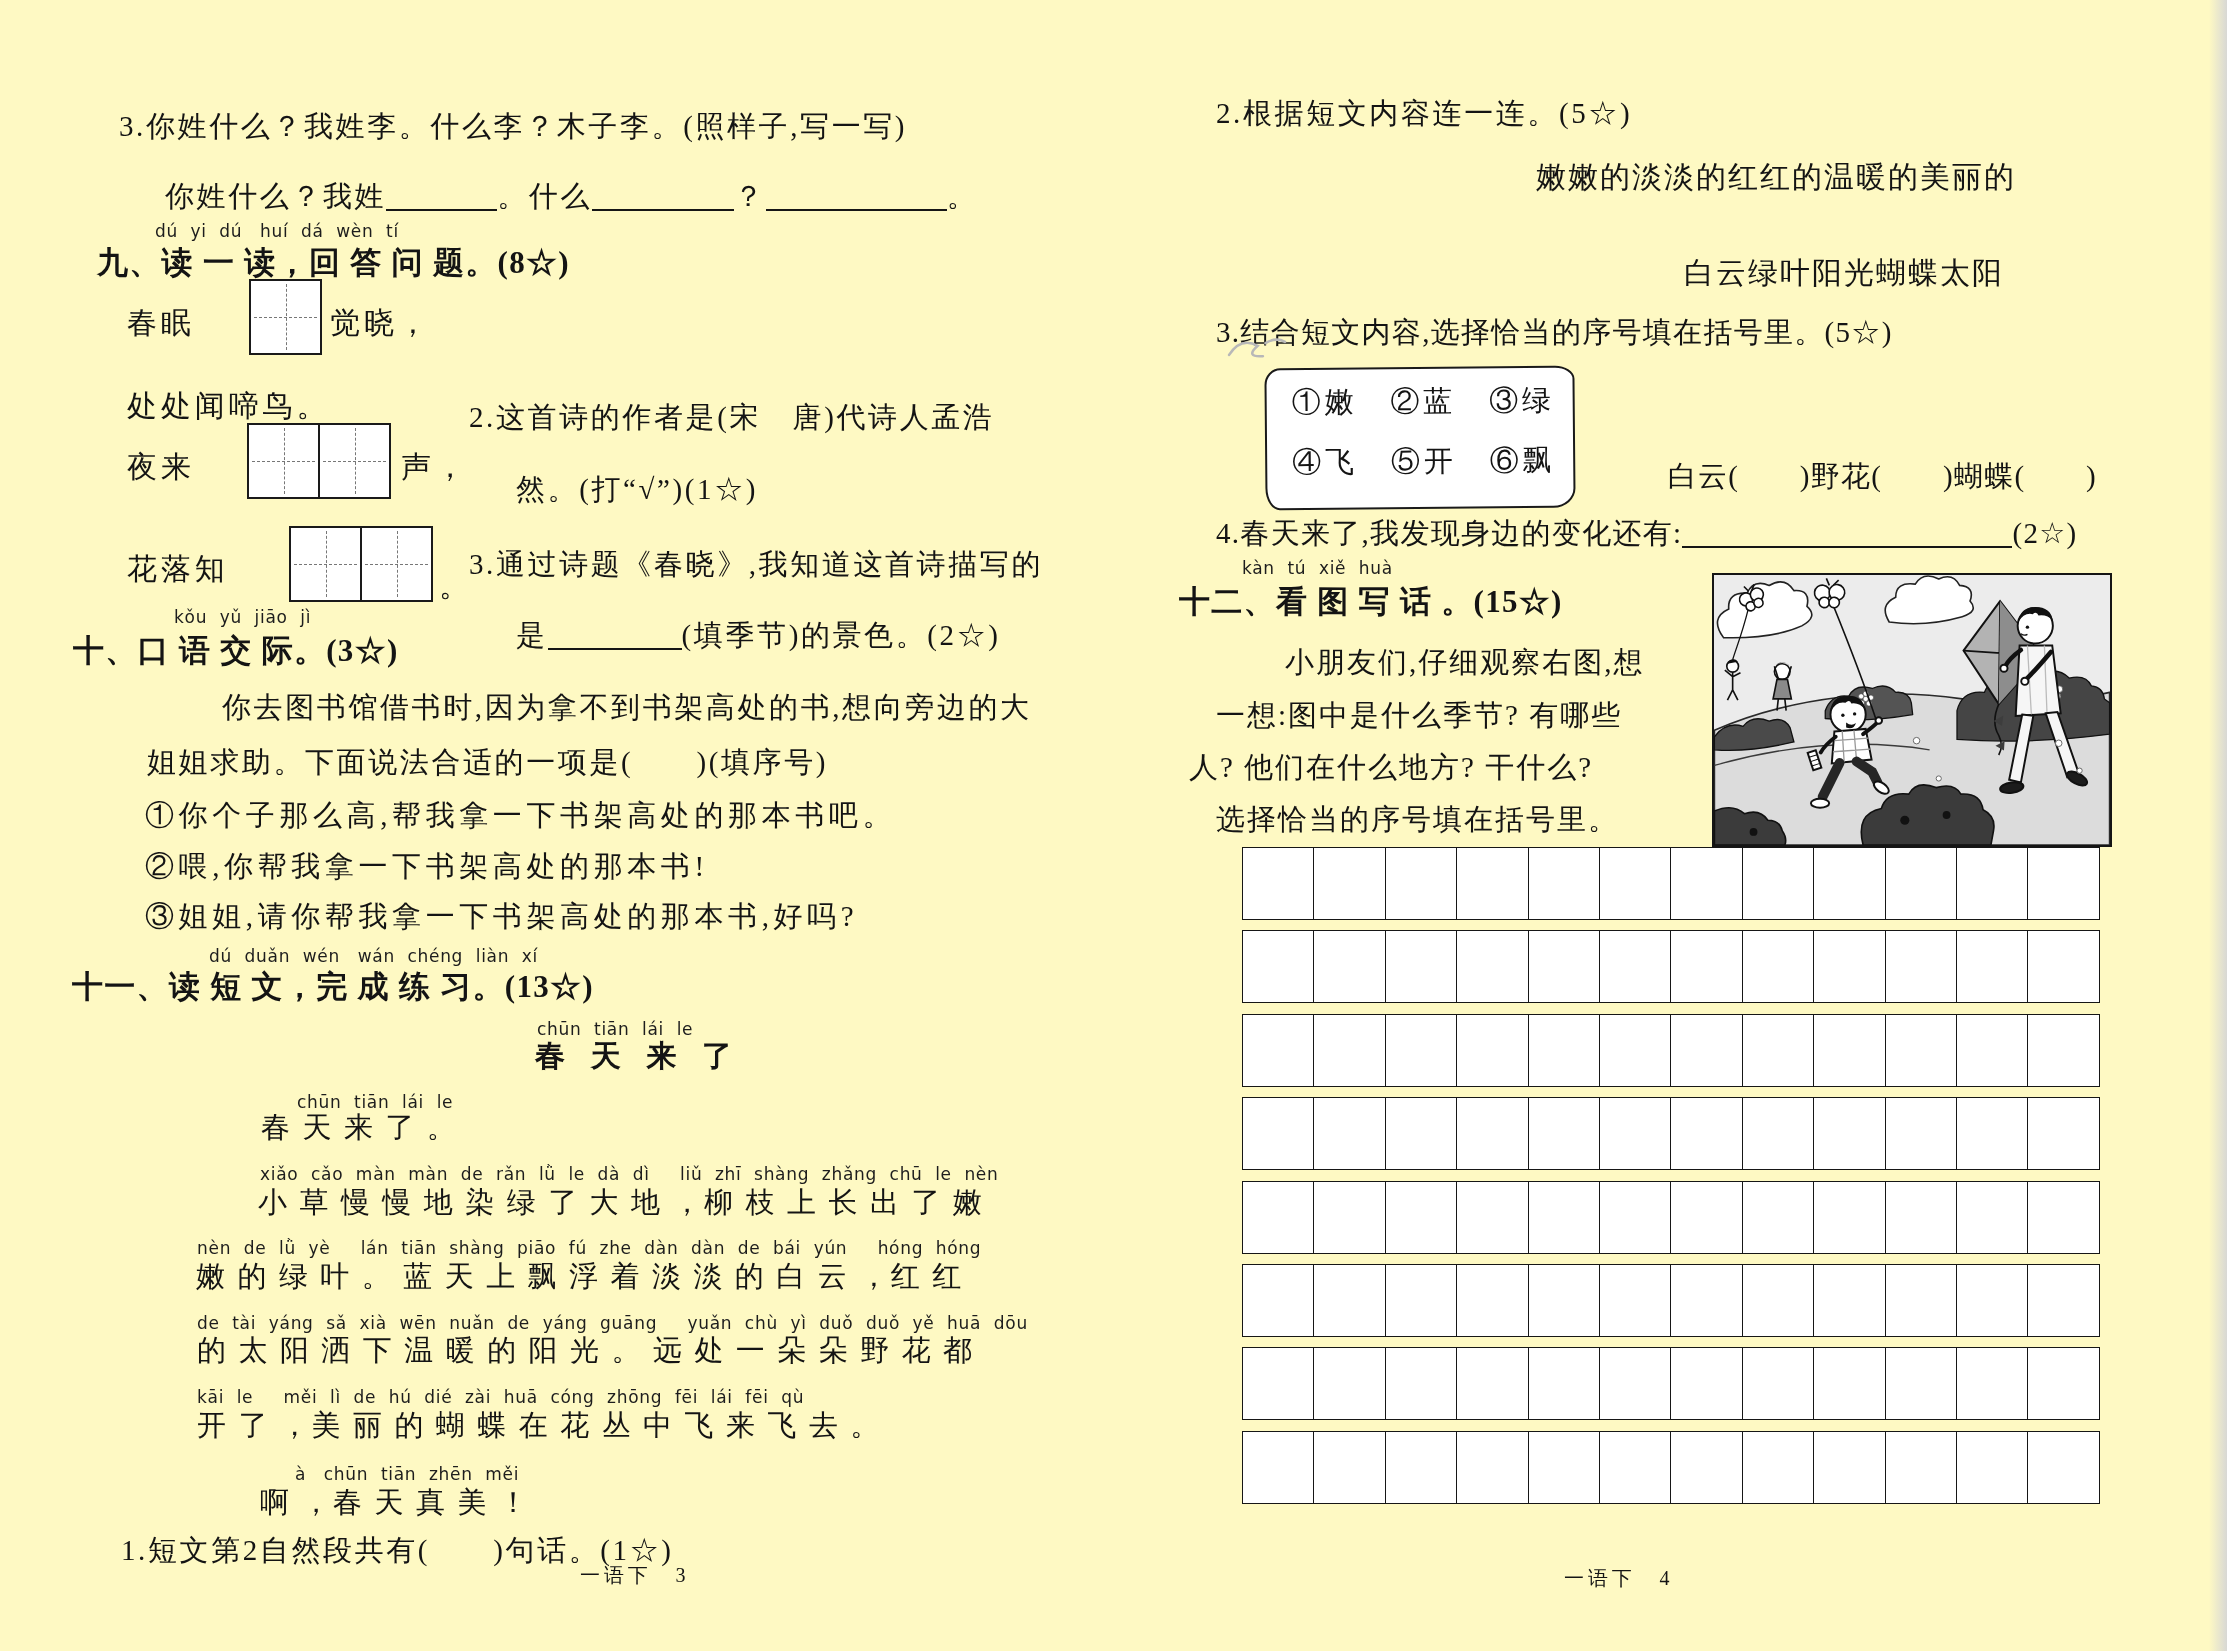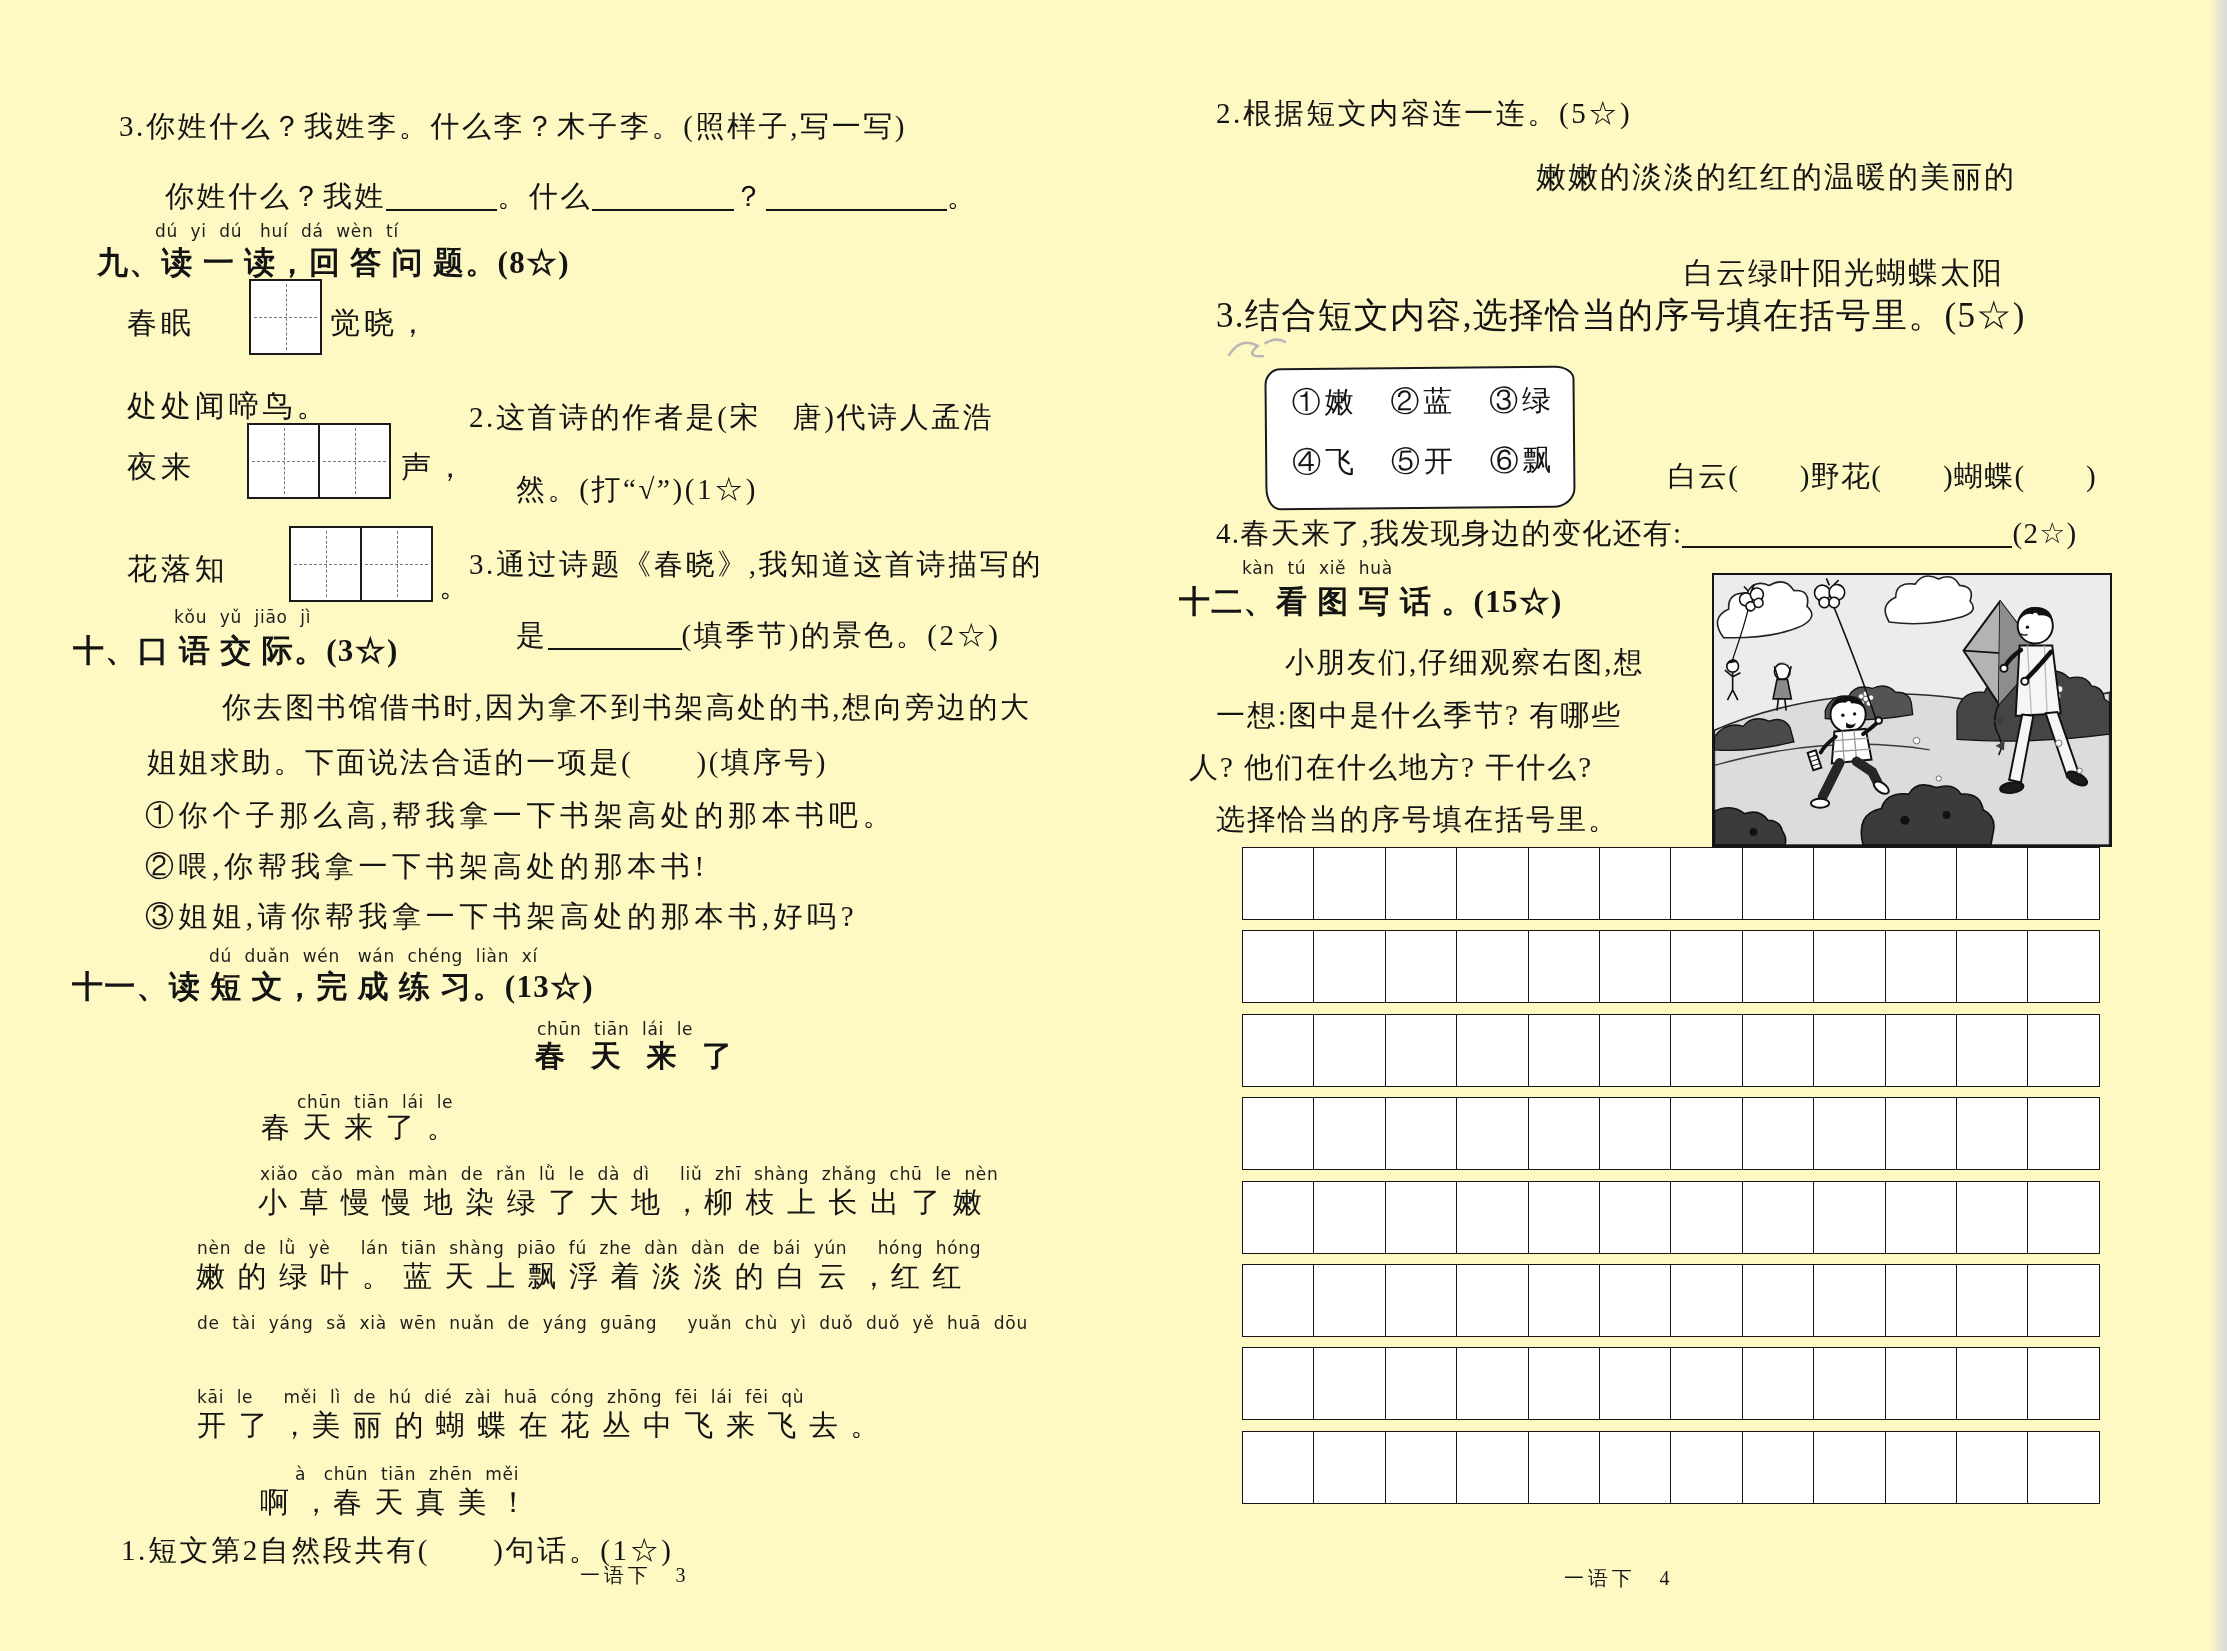--- a/index.html
+++ b/index.html
@@ -104,20 +104,21 @@
   <span class="t py" style="left:297px;top:1093px">chūn tiān lái le</span>
   <span class="t zh" style="left:261px;top:1111px">春 天 来 了 。</span>
 
   <span class="t py" style="left:260px;top:1165px">xiǎo cǎo màn màn de rǎn lǜ le dà dì　 liǔ zhī shàng zhǎng chū le nèn</span>
   <span class="t zh" style="left:258px;top:1186px">小 草 慢 慢 地 染 绿 了 大 地 ，柳 枝 上 长 出 了 嫩</span>
 
   <span class="t py" style="left:197px;top:1239px">nèn de lǜ yè　 lán tiān shàng piāo fú zhe dàn dàn de bái yún　 hóng hóng</span>
   <span class="t zh" style="left:196px;top:1260px">嫩 的 绿 叶 。 蓝 天 上 飘 浮 着 淡 淡 的 白 云 ，红 红</span>
 
   <span class="t py" style="left:197px;top:1314px">de tài yáng sǎ xià wēn nuǎn de yáng guāng　 yuǎn chù yì duǒ duǒ yě huā dōu</span>
+  <span class="t zh" style="left:197px;top:1334px">的 太 阳 洒 下 温 暖 的 阳 光 。 远 处 一 朵 朵 野 花 都</span>
 
   <span class="t py" style="left:197px;top:1388px">kāi le　 měi lì de hú dié zài huā cóng zhōng fēi lái fēi qù</span>
   <span class="t zh" style="left:197px;top:1409px">开 了 ，美 丽 的 蝴 蝶 在 花 丛 中 飞 来 飞 去 。</span>
 
   <span class="t py" style="left:295px;top:1465px">à　chūn tiān zhēn měi</span>
   <span class="t zh" style="left:260px;top:1486px">啊 ，春 天 真 美 ！</span>
 
   <span class="t zh" style="left:121px;top:1534px;font-size:29px">1.短文第2自然段共有(　　)句话。(1☆)</span>
   <span class="t footer" style="left:580px;top:1564px">一语下　3</span>
 
@@ -131,21 +132,21 @@
     <span>美丽的</span>
   </div>
   <div class="row-flex" style="left:1289px;top:253px;width:715px">
     <span>白云</span>
     <span>绿叶</span>
     <span>阳光</span>
     <span>蝴蝶</span>
     <span>太阳</span>
   </div>
 
-  <span class="t zh" style="left:1216px;top:296px;font-size:35px;letter-spacing:1.3px">3.结合短文内容,选择恰当的序号填在括号里。(5☆)</span>
+  <span class="t zh" style="left:1216px;top:316px;font-size:29px;letter-spacing:1.3px">3.结合短文内容,选择恰当的序号填在括号里。(5☆)</span>
 
   <div class="bank" style="left:1265px;top:367px;width:306px;height:138px">
     <span class="t zh" style="left:25px;top:15.7px;letter-spacing:3.9px">①嫩　②蓝　③绿</span>
     <span class="t zh" style="left:25px;top:76px;letter-spacing:3.9px">④飞　⑤开　⑥飘</span>
   </div>
   <svg style="position:absolute;left:1220px;top:325px" width="91" height="52" viewBox="0 0 140 80">
     <path d="M14,46 q18,-28 44,-14 q-20,18 8,16 M70,28 q16,-10 30,-2" fill="none" stroke="#b8b8b8" stroke-width="4" stroke-linecap="round"></path>
   </svg>
 
   <div class="row-flex fill" style="left:1575px;top:457px;width:522px">

